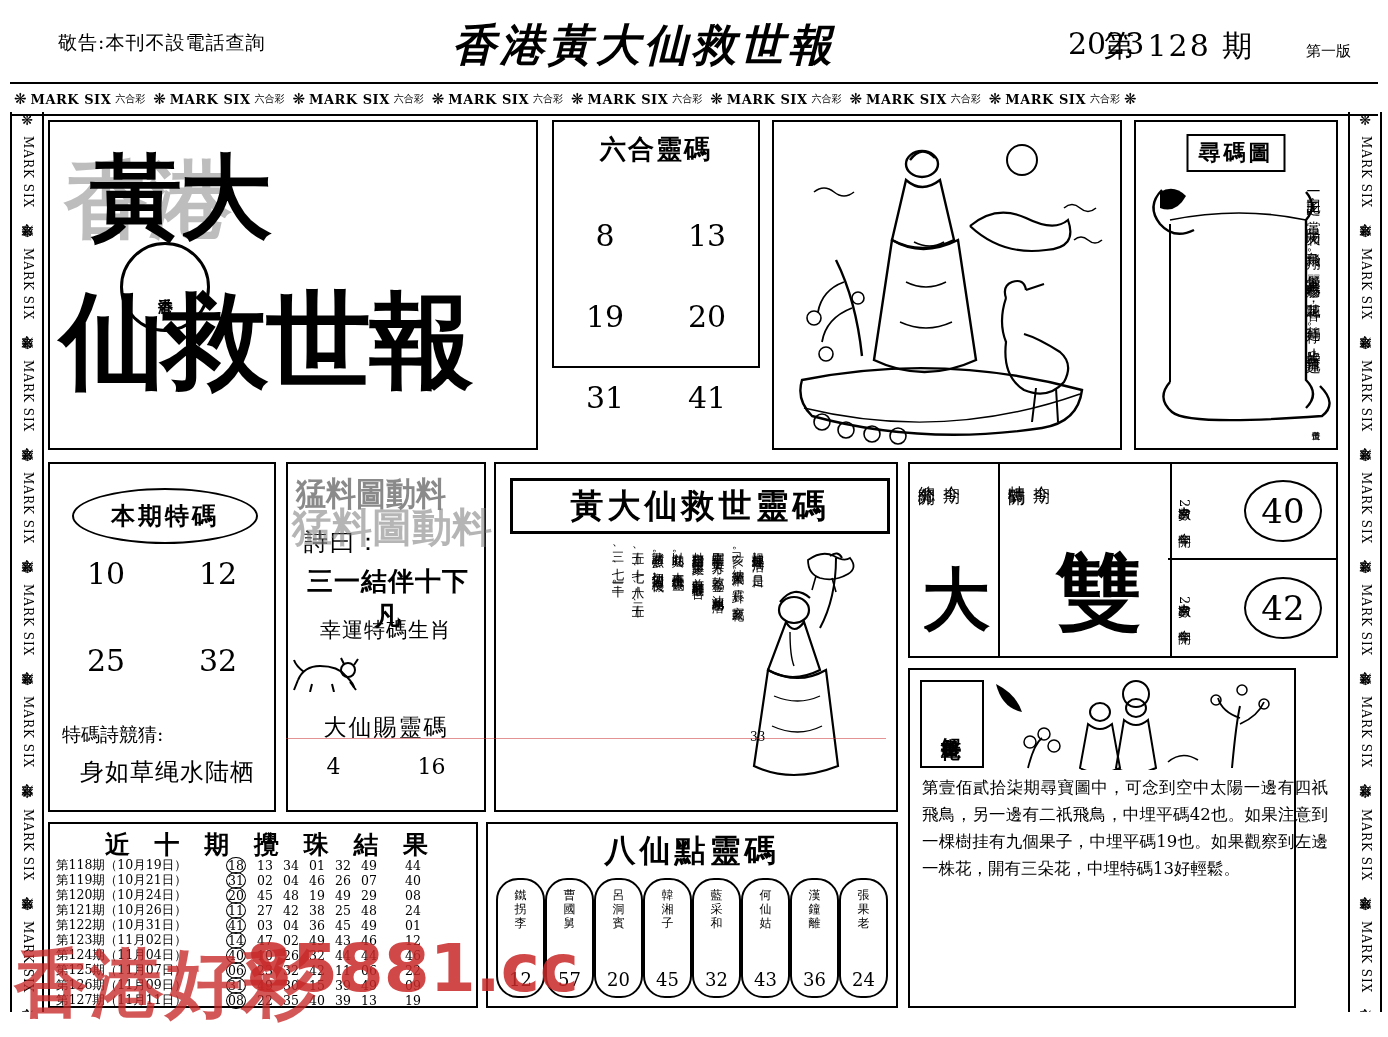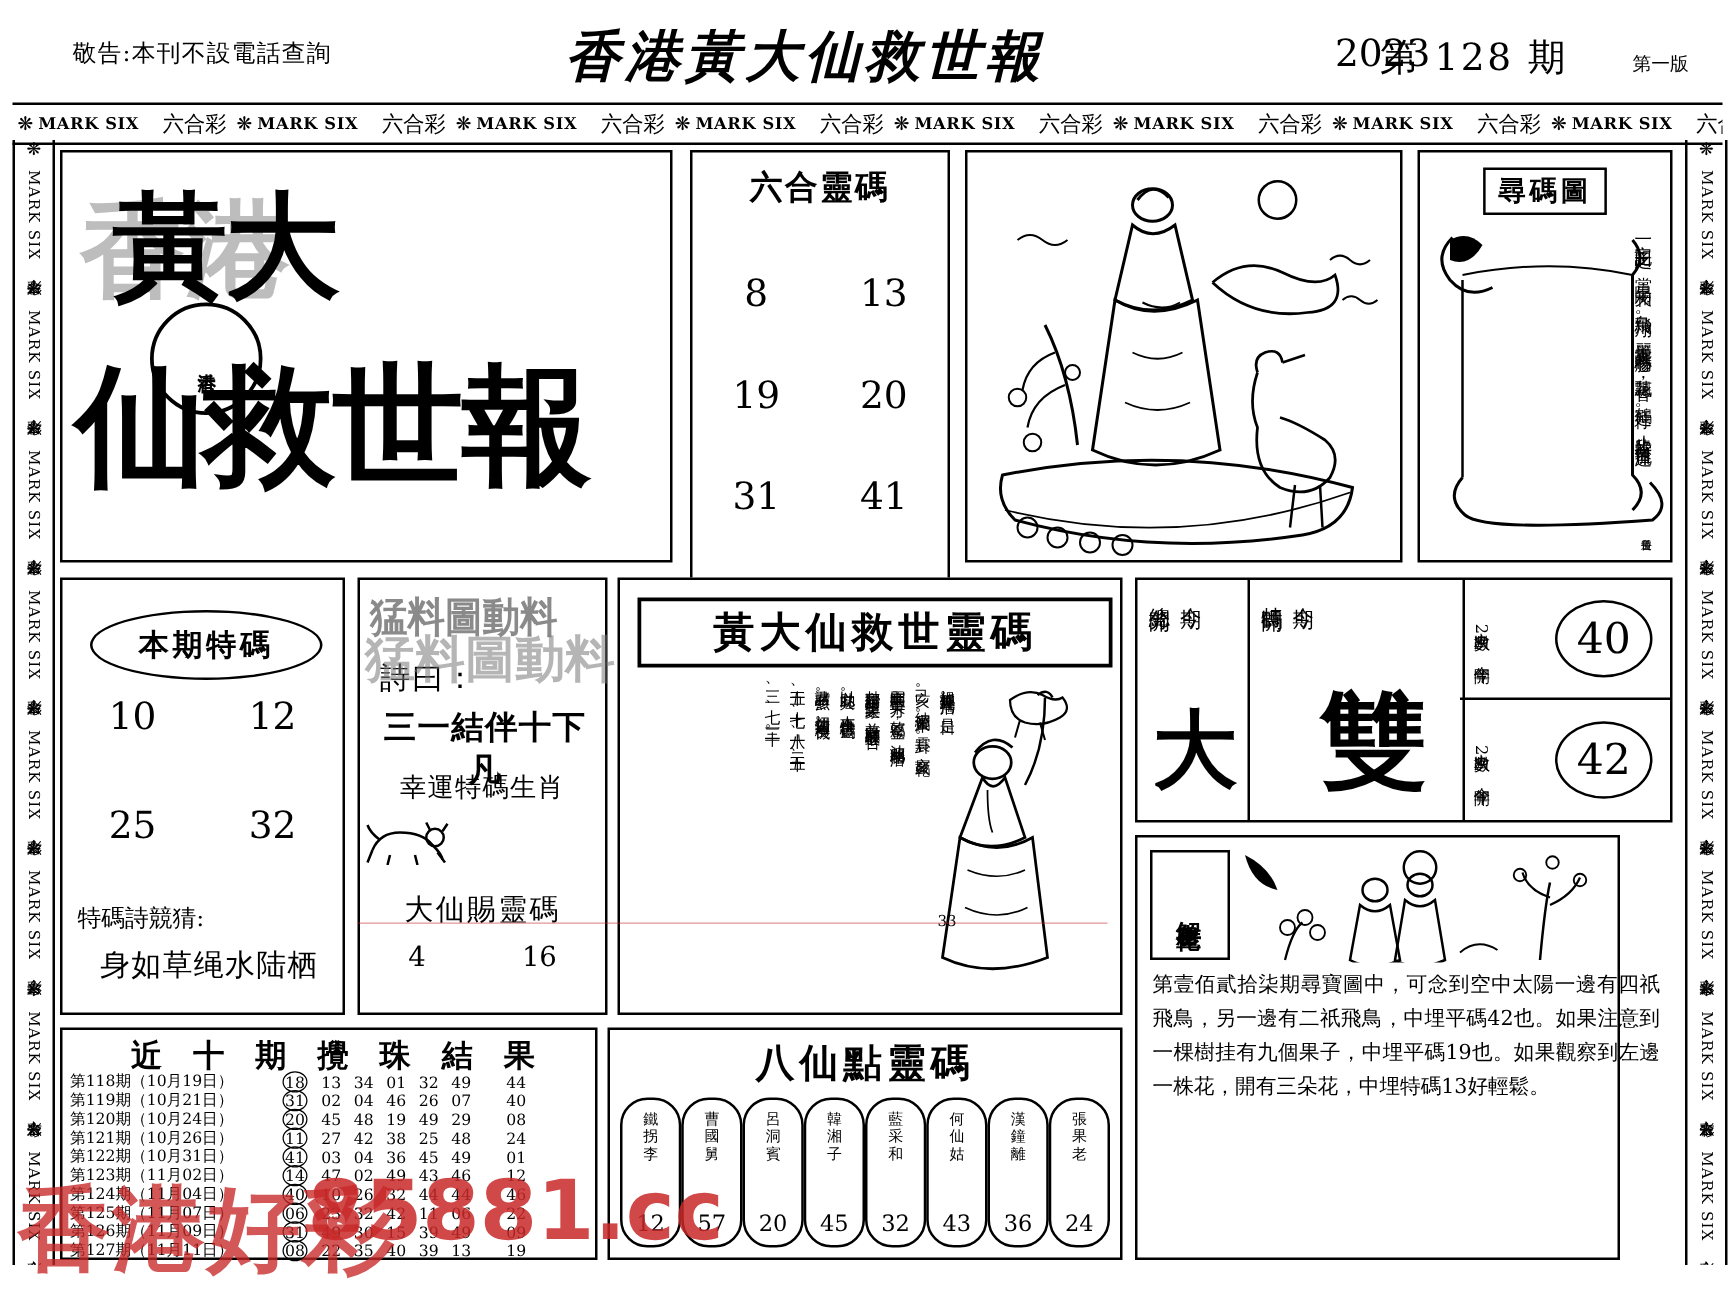--- a/index.html
+++ b/index.html
@@ -11,41 +11,41 @@
   .hdr-note{position:absolute;left:58px;top:30px;font-size:19px;font-family:"DejaVu Serif","Liberation Serif",serif;letter-spacing:1px;}
   .hdr-title{position:absolute;left:452px;top:16px;font-size:44px;font-weight:bold;font-family:"DejaVu Serif","Liberation Serif",serif;letter-spacing:4px;font-style:italic;}
   .hdr-year{position:absolute;left:1068px;top:26px;font-size:30px;font-family:"DejaVu Serif","Liberation Serif",serif;}
   .hdr-issue{position:absolute;left:1104px;top:26px;font-size:30px;font-family:"DejaVu Serif","Liberation Serif",serif;letter-spacing:2px;}
   .hdr-edition{position:absolute;left:1306px;top:42px;font-size:15px;font-family:"DejaVu Serif","Liberation Serif",serif;}
 
   
   .strip-top{position:absolute;left:10px;top:82px;width:1368px;height:30px;border-top:2px solid #000;border-bottom:2px solid #000;display:flex;align-items:center;overflow:hidden;}
   .mk{display:flex;align-items:center;gap:4px;padding:0 4px;font-size:13px;font-family:"DejaVu Serif","Liberation Serif",serif;white-space:nowrap;}
   .mk b{font-weight:bold;letter-spacing:.5px;}
-  .mk .cn{font-size:17px;margin-left:15px;}
+  .mk .cn{font-size:10px;}
   .flo{font-size:15px;}
   .strip-side{position:absolute;top:112px;width:30px;height:900px;border-left:2px solid #000;border-right:2px solid #000;overflow:hidden;}
   .strip-left{left:10px;}
   .strip-right{left:1348px;}
   .vtxt{writing-mode:vertical-rl;text-orientation:mixed;font-size:12px;font-family:"DejaVu Serif","Liberation Serif",serif;letter-spacing:1px;margin:8px auto;text-align:center;}
   .vflo{font-size:14px;text-align:center;}
 
   
   .box{position:absolute;border:2px solid #000;background:#fff;box-sizing:border-box;}
 
   
   #masthead{left:48px;top:120px;width:490px;height:330px;}
   .mast-l1{position:absolute;left:40px;top:14px;font-size:92px;font-weight:bold;font-family:"DejaVu Serif","Liberation Serif",serif;letter-spacing:-2px;}
   .mast-l2{position:absolute;left:10px;top:150px;font-size:105px;font-weight:bold;font-family:"DejaVu Serif","Liberation Serif",serif;letter-spacing:-2px;}
   .mast-ghost{position:absolute;left:14px;top:22px;font-size:84px;font-weight:bold;font-family:"DejaVu Serif","Liberation Serif",serif;color:#bdbdbd;}
   .seal{position:absolute;left:70px;top:210px;width:84px;height:84px;border:3px solid #000;border-radius:50%;transform:translateY(-90px);}
   .seal span{position:absolute;left:50%;top:50%;transform:translate(-50%,-50%);font-size:15px;font-weight:bold;font-family:"DejaVu Serif","Liberation Serif",serif;writing-mode:vertical-rl;}
 
   
-  #luckybox{left:552px;top:120px;width:208px;height:362px;}
+  #luckybox{left:552px;top:120px;width:208px;height:248px;}
   .lb-title{position:absolute;left:0;right:0;top:10px;text-align:center;font-size:26px;font-weight:bold;font-family:"DejaVu Serif","Liberation Serif",serif;letter-spacing:2px;}
   .lb-grid{position:absolute;left:0;right:0;top:96px;display:grid;grid-template-columns:1fr 1fr;row-gap:46px;}
   .lb-grid div{text-align:center;font-size:30px;font-family:"DejaVu Serif","Liberation Serif",serif;}
 
   
   #picbox{left:772px;top:120px;width:350px;height:330px;}
   #scrollbox{left:1134px;top:120px;width:204px;height:330px;}
   .scroll-title{position:absolute;left:50%;transform:translateX(-50%);top:12px;border:2px solid #000;padding:2px 10px;font-size:22px;font-weight:bold;font-family:"DejaVu Serif","Liberation Serif",serif;letter-spacing:3px;}
   .scroll-poem{position:absolute;right:12px;top:62px;height:220px;writing-mode:vertical-rl;font-size:14px;line-height:20px;font-family:"DejaVu Serif","Liberation Serif",serif;letter-spacing:2px;}
   .scroll-sign{position:absolute;right:14px;bottom:24px;writing-mode:vertical-rl;font-size:9px;font-family:"DejaVu Serif","Liberation Serif",serif;}

